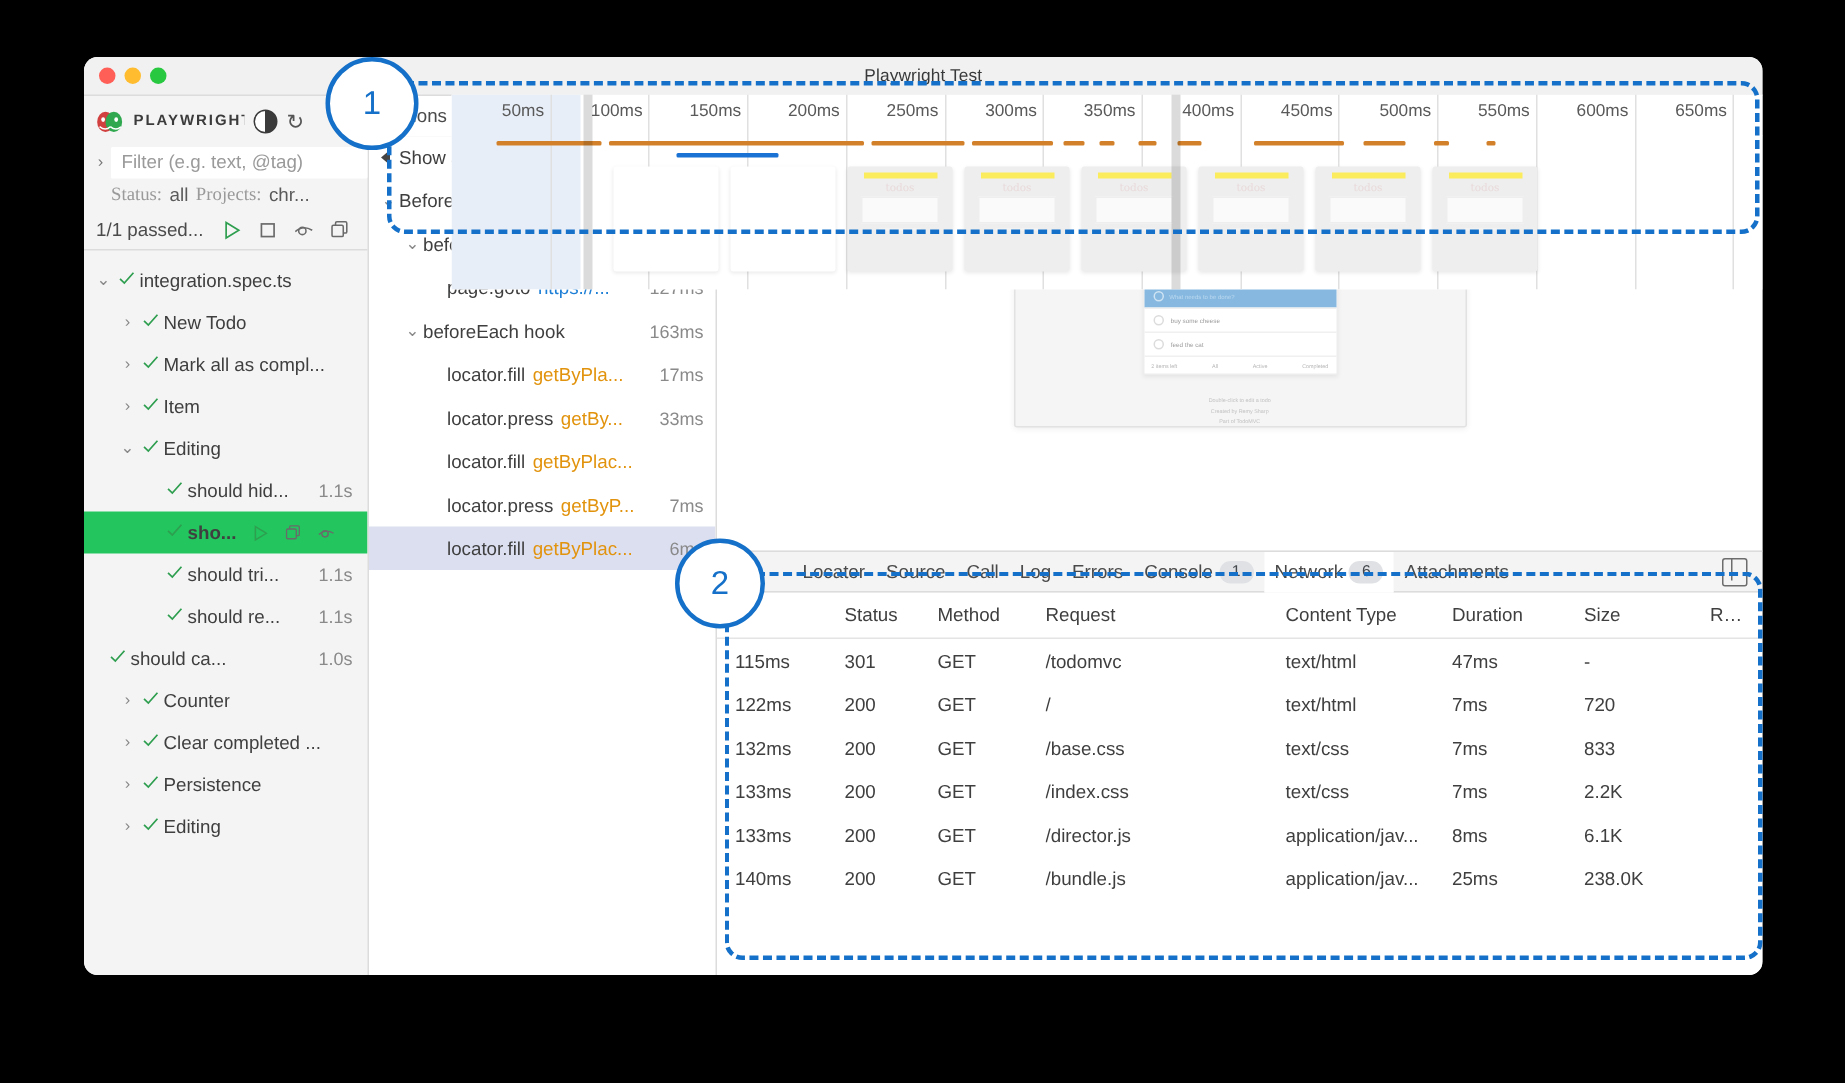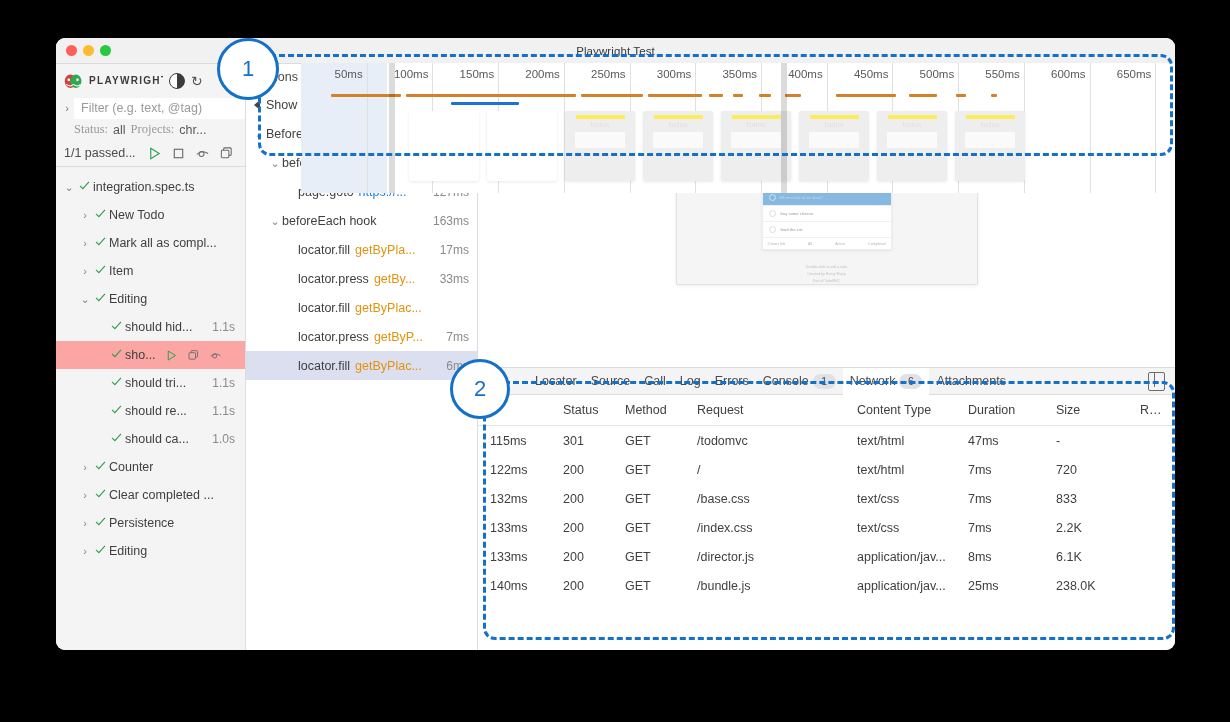--- a/index.html
+++ b/index.html
@@ -55,21 +55,21 @@
              font-size:12.5px;white-space:nowrap;overflow:hidden;}
   .stlabel{color:#9a9a9a;font-family:Liberation Serif, serif;}
   .stval{color:#5a5a5a;}
   .toolrow{
     display:flex;align-items:center;height:26px;padding-left:8px;gap:9px;
     border-bottom:1px solid #dcdcdc;font-size:12.5px;color:#4b4b4b;
   }
   .toolrow .passed{margin-right:2px;white-space:nowrap;overflow:hidden;max-width:78px;}
   .tree{flex:1;overflow:hidden;padding-top:6px;font-size:12.5px;color:#3f3f3f;}
   .trow{display:flex;align-items:center;height:28px;white-space:nowrap;}
-  .trow.sel{background:#fca5a5;}
+  .trow.sel{background:#22c55e;font-weight:bold;}
   .tw{width:14px;text-align:center;color:#888;font-size:11px;flex:none;}
   .tick{color:#2e9e4f;font-size:13px;width:17px;flex:none;text-align:center;}
   .tlabel{overflow:hidden;text-overflow:ellipsis;}
   .tdur{margin-left:auto;margin-right:10px;color:#8a8a8a;font-size:12px;}
   .rowicons{display:flex;align-items:center;gap:9px;margin-left:9px;color:#6a6a6a;}
 
   
   .center{width:231px;flex:none;display:flex;flex-direction:column;border-right:1px solid #dcdcdc;}
   .tabbar{height:26px;background:#f4f4f4;border-bottom:1px solid #dcdcdc;display:flex;align-items:stretch;}
   .tab{padding:0 11px;display:flex;align-items:center;font-size:12.5px;color:#4a4a4a;cursor:default;}
@@ -299,21 +299,21 @@
               <span class="tdur">1.1s</span>
             </div>
             <div class="trow" style="padding-left: 38px;">
               <span class="tw"></span>
               <span class="tick"><svg width="13" height="13" viewBox="0 0 16 16">
                   <path d="M2.5 8.5 L6 12 L13.5 3.5" fill="none" stroke="#2e9e4f" stroke-width="1.4"></path>
                 </svg></span>
               <span class="tlabel">should re...</span>
               <span class="tdur">1.1s</span>
             </div>
-            <div class="trow" style="padding-left: 38px; text-align: center;">
+            <div class="trow" style=" text-align: center;">
               <span class="tw"></span>
               <span class="tick"><svg width="13" height="13" viewBox="0 0 16 16">
                   <path d="M2.5 8.5 L6 12 L13.5 3.5" fill="none" stroke="#2e9e4f" stroke-width="1.4"></path>
                 </svg></span>
               <span class="tlabel">should ca...</span>
               <span class="tdur">1.0s</span>
             </div>
             <div class="trow" style="padding-left: 22px;">
               <span class="tw">›</span>
               <span class="tick"><svg width="13" height="13" viewBox="0 0 16 16">

